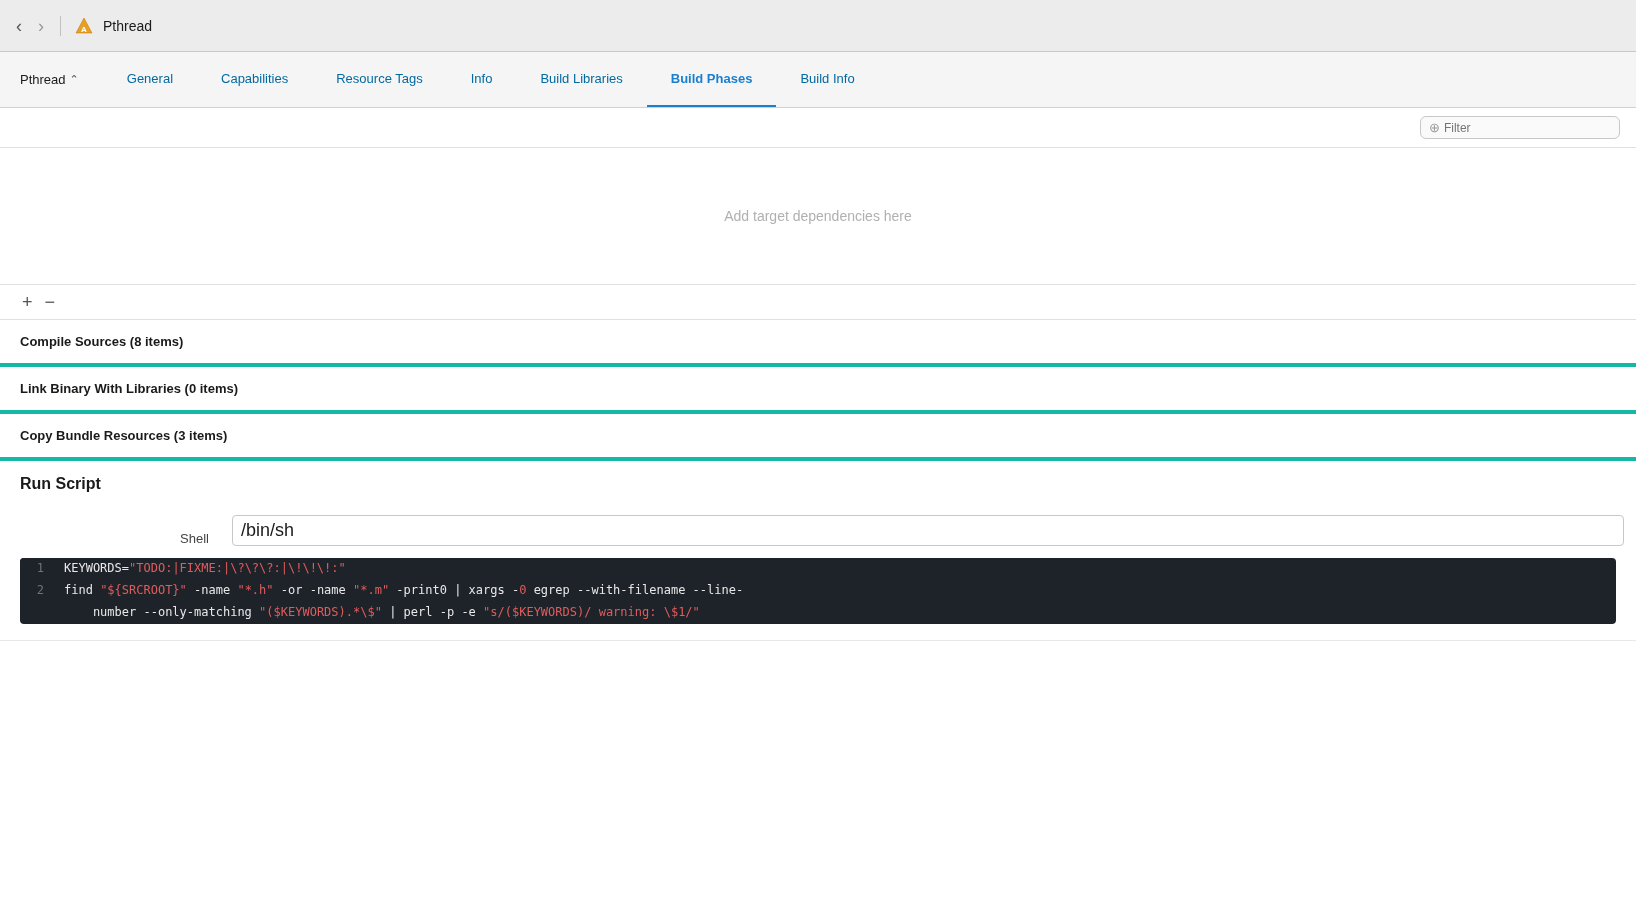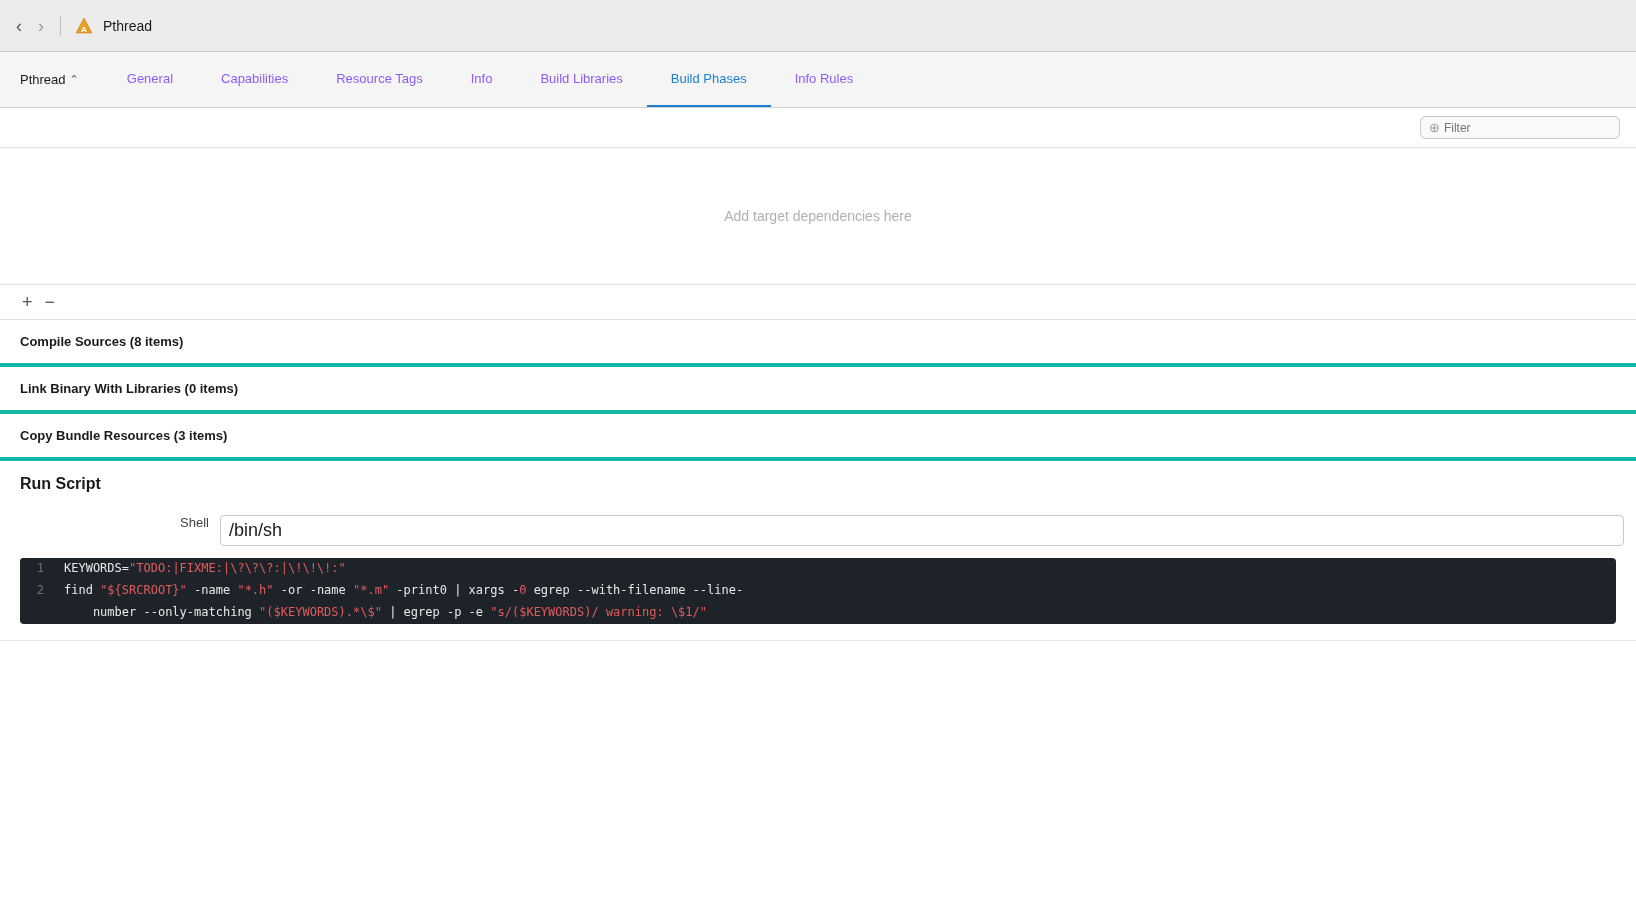--- a/index.html
+++ b/index.html
@@ -79,32 +79,32 @@
       font-weight: 500;
       color: #1a1a1a;
     }
     .target-selector-chevron {
       font-size: 11px;
       color: #555;
     }
     .tab-item {
       padding: 6px 24px;
       font-size: 13px;
-      color: #8b5cf6;
+      color: #0369a1;
       cursor: pointer;
       border-bottom: 2px solid transparent;
       height: 100%;
       display: flex;
       align-items: center;
       white-space: nowrap;
     }
     .tab-item.active {
       color: #1a7fce;
       border-bottom: 2px solid #1a7fce;
-      font-weight: 400;
+      font-weight: 700;
     }
 
     
     .main-content {
       background: #ffffff;
       min-height: calc(914px - 52px - 56px);
       position: relative;
     }
 
     
@@ -184,23 +184,23 @@
       padding: 14px 20px;
       font-size: 16px;
       font-weight: 700;
       color: #1a1a1a;
       cursor: pointer;
     }
 
     
     .shell-row {
       display: flex;
-      align-items: flex-start;
+      align-items: flex-end;
       padding: 8px 12px 8px 180px;
-      gap: 0;
+      gap: 12px;
     }
     .shell-label {
       font-size: 13px;
       color: #444;
       min-width: 40px;
     }
     .shell-input {
       flex: 1;
       border: 1px solid #c8c8c8;
       border-radius: 4px;
@@ -268,21 +268,21 @@
   <div class="target-selector">
     <span class="target-selector-label">Pthread</span>
     <span class="target-selector-chevron">⌃</span>
   </div>
   <div class="tab-item">General</div>
   <div class="tab-item">Capabilities</div>
   <div class="tab-item">Resource Tags</div>
   <div class="tab-item">Info</div>
   <div class="tab-item">Build Libraries</div>
   <div class="tab-item active">Build Phases</div>
-  <div class="tab-item">Info Rules</div>
+  <div class="tab-item">Build Info</div>
 </div>
 
 <div class="main-content">
 
   <div class="filter-bar">
     <div class="filter-input-wrapper">
       <span class="filter-icon">⊕</span>
       <input class="filter-input" type="text" placeholder="Filter" style="">
     </div>
   </div>
@@ -318,19 +318,19 @@
           <span class="line-content"><span style="color:#e8e8e8;">KEYWORDS=</span><span style="color:#e05c5c;">"TODO:|FIXME:|\?\?\?:|\!\!\!:"</span></span>
         </div>
 
         <div class="code-line">
           <span class="line-number">2</span>
           <span class="line-content"><span style="color:#e8e8e8;">find </span><span style="color:#e05c5c;">"${SRCROOT}"</span><span style="color:#e8e8e8;"> -name </span><span style="color:#e05c5c;">"*.h"</span><span style="color:#e8e8e8;"> -or -name </span><span style="color:#e05c5c;">"*.m"</span><span style="color:#e8e8e8;"> -print0 | xargs -</span><span style="color:#e05c5c;">0</span><span style="color:#e8e8e8;"> egrep --with-filename --line-</span></span>
         </div>
 
         <div class="code-line">
           <span class="line-number"></span>
-          <span class="line-content"><span style="color:#e8e8e8;">    number --only-matching </span><span style="color:#e05c5c;">"($KEYWORDS).*\$"</span><span style="color:#e8e8e8;"> | egrep -p -e </span><span style="color:#e05c5c;">"s/($KEYWORDS)/ warning: \$1/"</span></span>
+          <span class="line-content"><span style="color:#e8e8e8;">    number --only-matching </span><span style="color:#e05c5c;">"($KEYWORDS).*\$"</span><span style="color:#e8e8e8;"> | perl -p -e </span><span style="color:#e05c5c;">"s/($KEYWORDS)/ warning: \$1/"</span></span>
         </div>
       </div>
     </div>
   </div>
 
 </div>
 
 </body></html>

